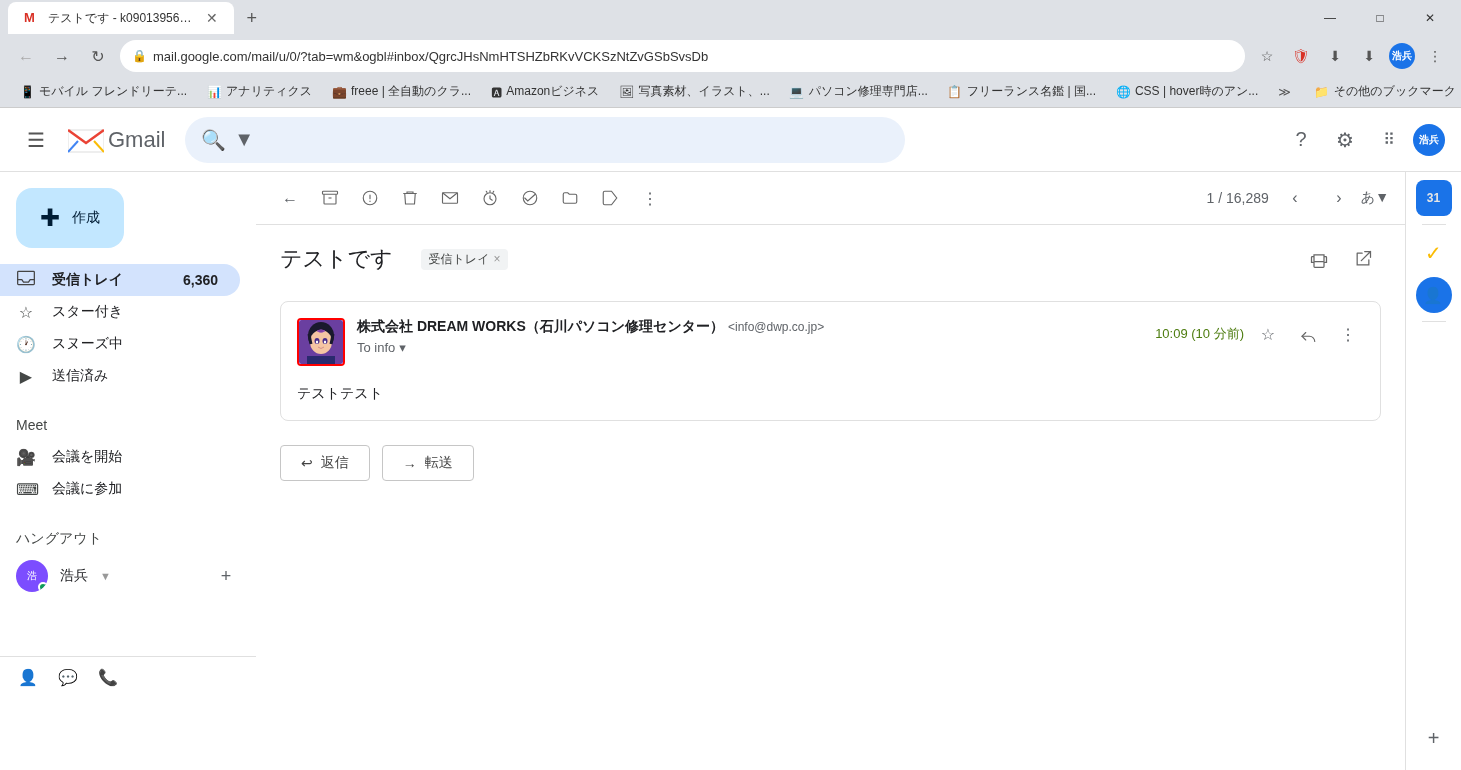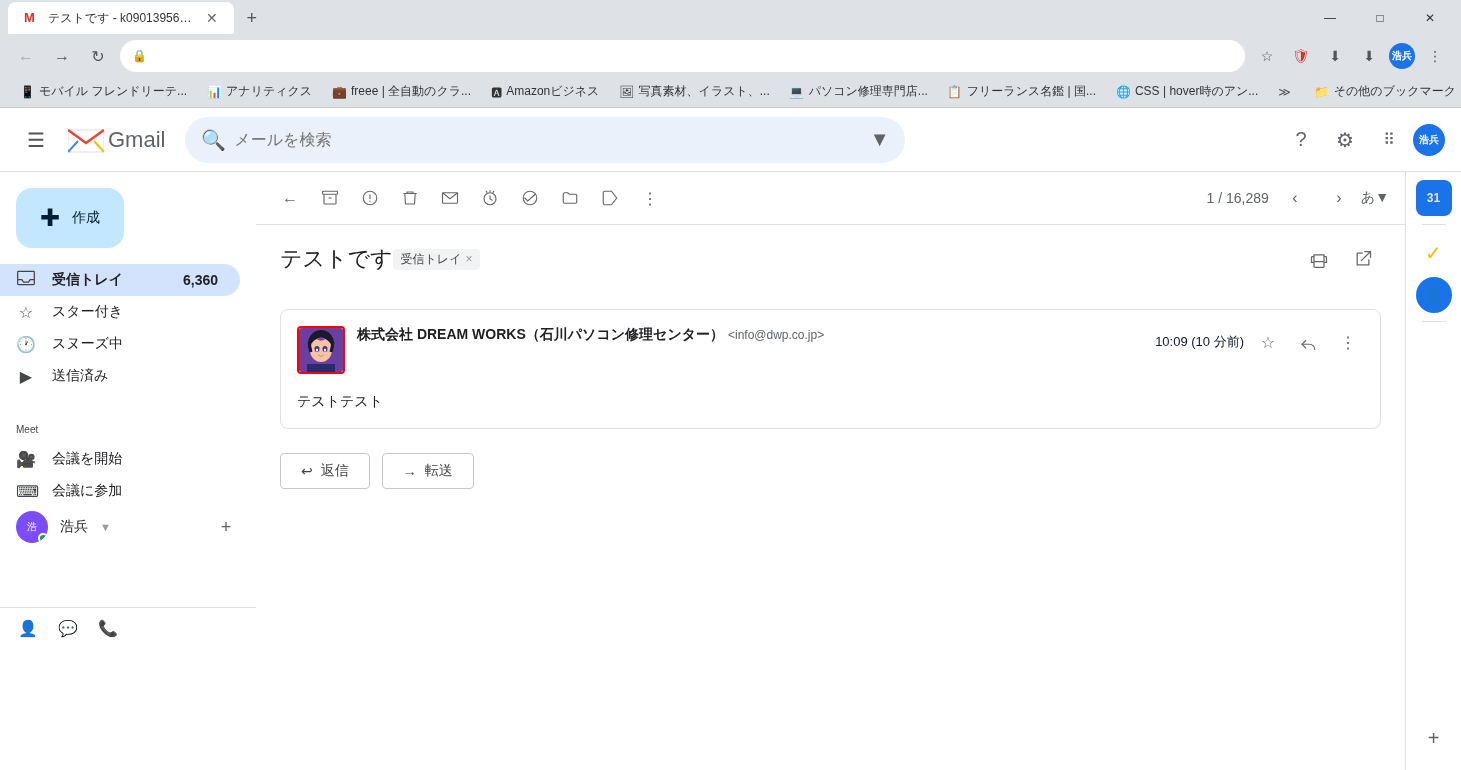--- a/index.html
+++ b/index.html
@@ -52,48 +52,48 @@
 
     
     .sidebar { width: 256px; padding: 8px 0; overflow-y: auto; flex-shrink: 0; }
     .compose-btn { margin: 8px 16px 16px; background: #c2e7ff; border: none; border-radius: 16px; padding: 16px 24px; font-size: 14px; font-weight: 500; cursor: pointer; display: flex; align-items: center; gap: 12px; color: #001d35; }
     .compose-plus { font-size: 24px; color: #001d35; }
     .nav-item { display: flex; align-items: center; gap: 16px; padding: 4px 16px 4px 16px; height: 32px; border-radius: 0 16px 16px 0; cursor: pointer; font-size: 14px; color: #202124; margin-right: 16px; }
     .nav-item.active { background: #d3e3fd; font-weight: 600; }
     .nav-item .nav-icon { width: 20px; text-align: center; font-size: 16px; color: #444746; }
     .nav-item .nav-label { flex: 1; }
     .nav-item .nav-badge { background: #1a73e8; color: white; font-size: 11px; font-weight: 600; padding: 2px 6px; border-radius: 10px; margin-left: auto; color: #202124; background: transparent; font-size: 14px; font-weight: 600; }
-    .section-header { padding: 8px 16px; font-size: 10px; color: #444746; font-weight: 500; margin-top: 24px; }
+    .section-header { padding: 8px 16px; font-size: 14px; color: #444746; font-weight: 500; margin-top: 17px; }
 
     
     .email-view { flex: 1; overflow-y: auto; padding: 0; background: #fff; }
     .email-toolbar { display: flex; align-items: center; padding: 8px 16px; gap: 4px; border-bottom: 1px solid #e0e0e0; }
     .toolbar-btn { width: 36px; height: 36px; border-radius: 50%; display: flex; align-items: center; justify-content: center; color: #5f6368; font-size: 16px; cursor: pointer; border: none; background: transparent; }
     .pagination { margin-left: auto; display: flex; align-items: center; gap: 8px; color: #5f6368; font-size: 14px; }
     .lang-selector { display: flex; align-items: center; gap: 4px; color: #5f6368; cursor: pointer; }
 
     
     .email-thread { padding: 16px 24px; }
-    .thread-subject { display: flex; align-items: center; gap: 0; margin-bottom: 32px; }
+    .thread-subject { display: flex; align-items: center; gap: 28px; margin-bottom: 24px; }
     .thread-title { font-size: 22px; font-weight: 400; color: #202124; }
     .thread-label { background: #f1f3f4; border-radius: 4px; padding: 2px 8px; font-size: 12px; color: #444746; display: flex; align-items: center; gap: 4px; cursor: pointer; }
     .thread-label-x { color: #999; font-size: 12px; }
     .thread-actions-right { margin-left: auto; display: flex; gap: 8px; }
     .thread-icon-btn { width: 36px; height: 36px; border-radius: 50%; display: flex; align-items: center; justify-content: center; color: #5f6368; font-size: 18px; cursor: pointer; }
 
     
     .email-message { border: 1px solid #e0e0e0; border-radius: 8px; padding: 16px; margin-bottom: 16px; }
     .message-header { display: flex; align-items: flex-start; gap: 12px; }
     .sender-avatar-box { width: 48px; height: 48px; border: 2px solid red; overflow: hidden; border-radius: 4px; flex-shrink: 0; }
     .sender-avatar-img { width: 44px; height: 44px; background: #7c4dff; border-radius: 3px; display: flex; align-items: center; justify-content: center; overflow: hidden; }
     .sender-info { flex: 1; }
     .sender-name { font-size: 14px; font-weight: 600; color: #202124; }
     .sender-email { font-size: 12px; color: #5f6368; }
     .message-meta { display: flex; align-items: center; gap: 8px; margin-left: auto; }
-    .message-time { font-size: 13px; color: #0f172a; }
+    .message-time { font-size: 13px; color: #4d7c0f; }
     .meta-icon-btn { width: 32px; height: 32px; border-radius: 50%; display: flex; align-items: center; justify-content: center; color: #5f6368; font-size: 16px; cursor: pointer; }
     .to-info { font-size: 13px; color: #5f6368; display: flex; align-items: center; gap: 4px; margin-top: 4px; cursor: pointer; }
     .message-body { margin-top: 16px; font-size: 14px; color: #202124; line-height: 1.6; }
     .reply-area { display: flex; gap: 12px; margin-top: 24px; }
     .reply-btn { display: flex; align-items: center; gap: 8px; padding: 8px 20px; border: 1px solid #c6c6c6; border-radius: 4px; background: #fff; cursor: pointer; font-size: 14px; color: #444; }
 
     
     .right-sidebar { width: 56px; background: #fff; border-left: 1px solid #e0e0e0; display: flex; flex-direction: column; align-items: center; padding-top: 8px; gap: 4px; flex-shrink: 0; }
     .right-icon-btn { width: 40px; height: 40px; border-radius: 50%; display: flex; align-items: center; justify-content: center; cursor: pointer; font-size: 18px; color: #5f6368; position: relative; }
     .right-divider { width: 24px; height: 1px; background: #e0e0e0; margin: 4px 0; }
@@ -133,20 +133,21 @@
       <div class="win-btn close">✕</div>
     </div>
   </div>
 
   <div class="address-bar">
     <div class="nav-btn disabled">←</div>
     <div class="nav-btn">→</div>
     <div class="nav-btn">↻</div>
     <div class="url-bar">
       <span class="url-lock">🔒</span>
+      <span class="url-text">mail.google.com/mail/u/0/?tab=wm&amp;ogbl#inbox/QgrcJHsNmHTSHZbRKvVCKSzNtZvGSbSvsDb</span>
     </div>
     <div class="bar-icons">
       <div class="bar-icon">☆</div>
       <div class="bar-icon" style="color:#d93025;">🛡</div>
       <div class="bar-icon">⬇</div>
       <div class="bar-icon">⬇</div>
       <div class="profile-avatar" style="font-size:10px;">浩兵</div>
       <div class="bar-icon">⋮</div>
     </div>
   </div>
@@ -209,21 +210,20 @@
             <rect x="0" y="3" width="36" height="22" rx="2" fill="white" stroke="#ddd" stroke-width="1"></rect>
             <polyline points="0,3 18,16 36,3" fill="none" stroke="#EA4335" stroke-width="2.5"></polyline>
             <line x1="0" y1="25" x2="10" y2="14" stroke="#4285F4" stroke-width="2"></line>
             <line x1="36" y1="25" x2="26" y2="14" stroke="#FBBC05" stroke-width="2"></line>
           </g>
         </svg>
         <span class="gmail-logo-text">Gmail</span>
       </div>
       <div class="search-bar">
         <span class="search-icon-btn">🔍</span>
-        <input class="search-input" type="text" placeholder="メールを検索" style="">
         <span class="search-options-btn">▼</span>
       </div>
       <div class="header-icons">
         <div class="header-icon-btn">?</div>
         <div class="header-icon-btn">⚙</div>
         <div class="header-icon-btn" style="font-size:16px;">⠿</div>
         <div class="user-avatar" style="font-size:10px;">浩兵</div>
       </div>
     </div>
 
@@ -261,20 +261,21 @@
         <div class="section-header">Meet</div>
         <div class="nav-item">
           <span class="nav-icon">🎥</span>
           <span class="nav-label">会議を開始</span>
         </div>
         <div class="nav-item">
           <span class="nav-icon">⌨</span>
           <span class="nav-label">会議に参加</span>
         </div>
 
+        <div class="section-header">ハングアウト</div>
         <div class="hangout-user">
           <div class="hangout-avatar" style="background:#7c4dff;display:flex;align-items:center;justify-content:center;position:relative;">
             <span style="color:white;font-size:10px;">浩</span>
             <div class="hangout-online"></div>
           </div>
           <span class="hangout-name">浩兵</span>
           <span style="font-size:11px;color:#999;">▼</span>
           <div class="hangout-add">+</div>
         </div>
 
@@ -399,20 +400,24 @@
                     <path d="M18 11 Q22 8 26 11 Q22 14 18 11z" fill="#7c3fa0" stroke="#9b4fc0" stroke-width="0.5"></path>
                   </svg>
                 </div>
               </div>
 
               <div class="sender-info">
                 <div>
                   <span class="sender-name">株式会社 DREAM WORKS（石川パソコン修理センター）</span>
                   <span class="sender-email"> <span>&lt;info@dwp.co.jp&gt;</span></span>
                 </div>
+                <div class="to-info">
+                  <span>To info</span>
+                  <span>▾</span>
+                </div>
               </div>
 
               <div class="message-meta">
                 <span class="message-time">10:09 (10 分前)</span>
                 <div class="meta-icon-btn">☆</div>
                 <div class="meta-icon-btn">
                   <svg width="18" height="18" viewBox="0 0 24 24" fill="none">
                       <path d="M9 10L4 15l5 5" stroke="#666" stroke-width="1.5" stroke-linecap="round" fill="none"></path>
                       <path d="M4 15h10a7 7 0 017 7v0" stroke="#666" stroke-width="1.5" stroke-linecap="round" fill="none"></path>
                     </svg>

